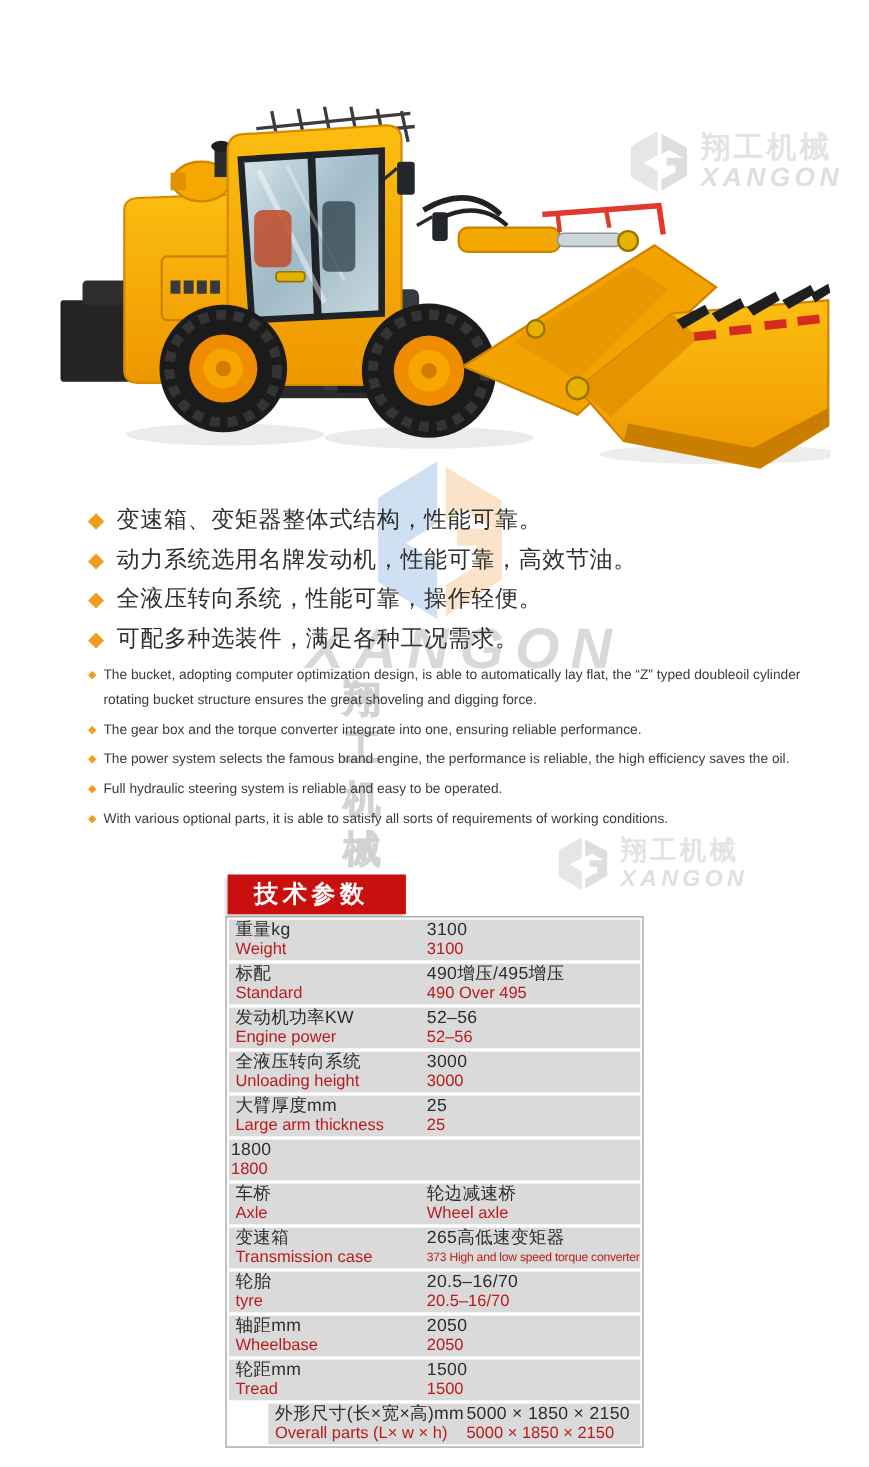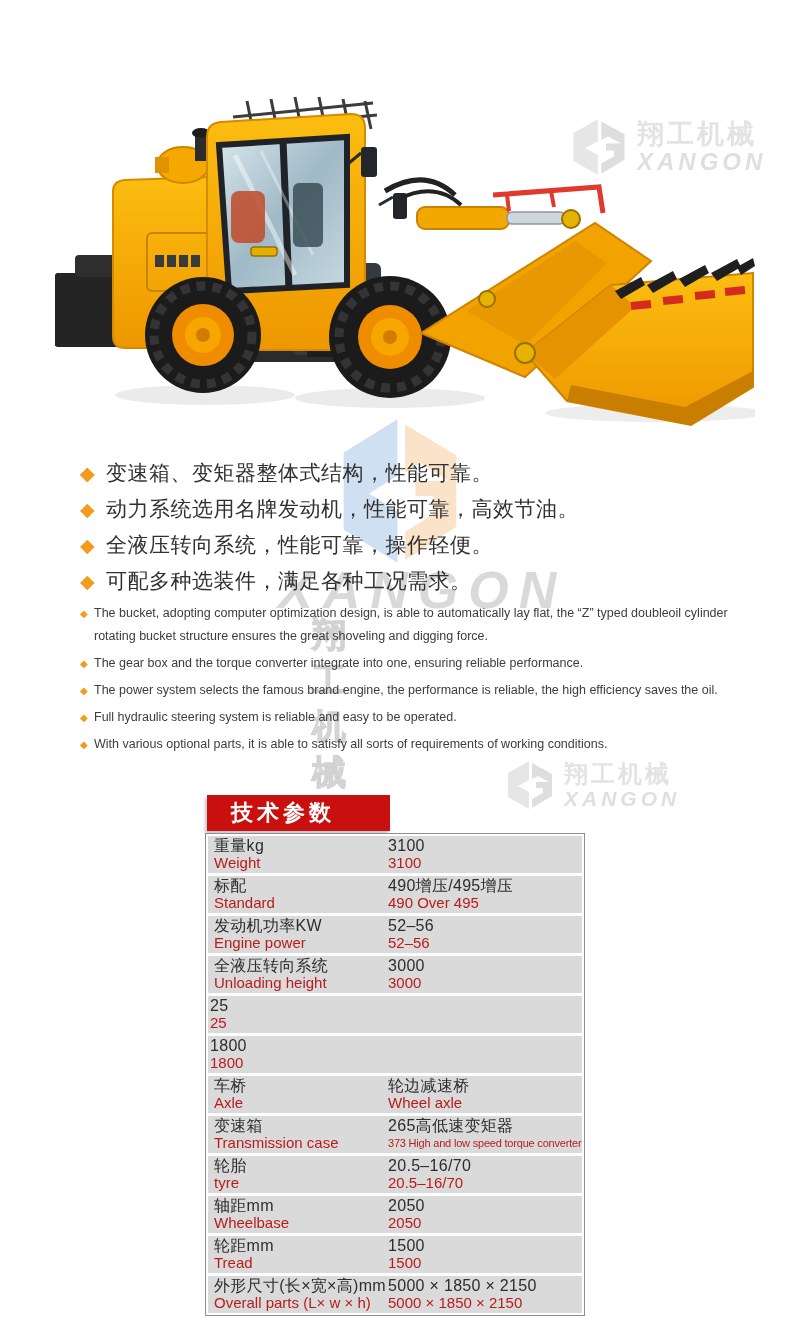--- a/index.html
+++ b/index.html
@@ -48,31 +48,31 @@
   }
   .feat-zh .diamond { position:absolute; left:0; top:1px; color:#f29b1d; font-size:19px; }
   .feat-en {
     position:relative; padding-left:14px; font-size:12.5px; color:#3c3c3c;
     line-height:23px; margin-bottom:4px;
   }
   .feat-en .diamond { position:absolute; left:0; top:0; color:#f29b1d; font-size:10px; }
 
   
   .spec-header {
-    position:absolute; left:207px; top:795px; width:183px; height:36px; z-index:2;
+    position:absolute; left:207px; top:795px; width:162px; height:36px; z-index:2;
     background:#c9100f; color:#ffffff; font-size:22px; font-weight:bold;
     letter-spacing:4px; line-height:36px; padding-left:24px;
     box-shadow:-2px 3px 3px rgba(90,90,90,0.35);
   }
   .spec-table {
     position:absolute; left:205px; top:833px; width:380px; z-index:2;
     border:1px solid #8f8f8f; background:#ffffff; padding:2px;
   }
   .spec-row { display:flex; background:#dadada; margin-bottom:3px; padding:2px 0 2px 0; }
-  .spec-row:last-child { margin-bottom:0; }
+  .spec-row:last-child { margin-bottom:0;margin-left:36px; }
   .cell-label { width:178px; padding-left:6px; }
   .cell-value { flex:1; padding-left:2px; }
   .cell-line-zh { font-size:16px; line-height:16.5px; color:#2d2d2d; letter-spacing:0.3px; }
   .cell-line-en { font-size:15px; line-height:16.5px; color:#b91c1c; }
   .cell-line-en.condensed { font-size:11px; letter-spacing:-0.2px; white-space:nowrap; }
 </style>
 </head>
 <body>
 
 <div class="page">
@@ -312,20 +312,24 @@
     <div class="cell-label">
       <div class="cell-line-zh">全液压转向系统</div>
       <div class="cell-line-en">Unloading height</div>
     </div>
     <div class="cell-value">
       <div class="cell-line-zh">3000</div>
       <div class="cell-line-en">3000</div>
     </div>
   </div>
       <div class="spec-row">
+    <div class="cell-label">
+      <div class="cell-line-zh">大臂厚度mm</div>
+      <div class="cell-line-en">Large arm thickness</div>
+    </div>
     <div class="cell-value">
       <div class="cell-line-zh">25</div>
       <div class="cell-line-en">25</div>
     </div>
   </div>
       <div class="spec-row">
     <div class="cell-value">
       <div class="cell-line-zh">1800</div>
       <div class="cell-line-en">1800</div>
     </div>

